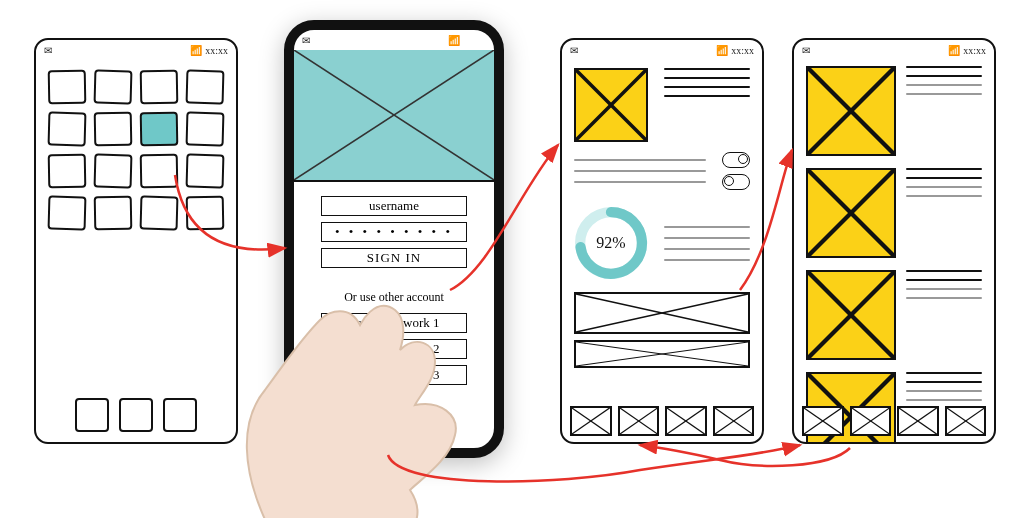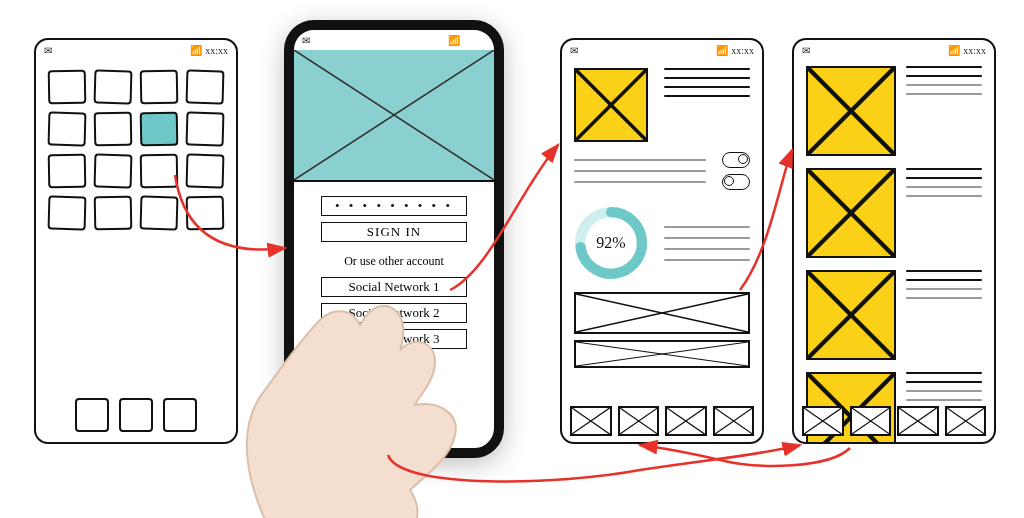--- a/index.html
+++ b/index.html
@@ -11,21 +11,21 @@
   .appicon{border:2px solid #111;border-radius:4px;height:30px;background:#fff;transform:rotate(-1deg);}
   .appicon.alt{transform:rotate(1.5deg);}
   .appicon.sel{background:#6fc8c8;}
   .dock{position:absolute;bottom:10px;left:0;right:0;display:flex;justify-content:center;gap:10px;}
   .dockicon{border:2px solid #111;border-radius:4px;width:30px;height:30px;background:#fff;}
   .hero{margin:0 0 10px 0;height:130px;background:#8ad0d0;position:relative;border-bottom:2px solid #111;}
   .hero svg,.xbox svg{position:absolute;inset:0;width:100%;height:100%;}
   .form{display:flex;flex-direction:column;align-items:center;gap:6px;padding:4px 28px;}
   .field{width:100%;border:1.5px solid #111;text-align:center;font-size:13px;padding:1px 0;background:#fff;}
   .dots{letter-spacing:3px;}
-  .caption{font-size:12px;margin:6px 0 2px;}
+  .caption{font-size:12px;margin:16px 0 2px;}
   .thumb{position:relative;border:2px solid #111;background:#fbd117;width:70px;height:70px;}
   .thumbL{width:86px;height:86px;}
   .lines{display:flex;flex-direction:column;gap:7px;flex:1;}
   .line{height:2px;background:#111;border-radius:1px;}
   .line.light{background:#999;}
   .row{display:flex;gap:16px;align-items:flex-start;padding:8px 12px;}
   .toggle{width:26px;height:14px;border:1.5px solid #111;border-radius:8px;position:relative;margin-left:auto;}
   .toggle::after{content:'';position:absolute;width:8px;height:8px;border:1.5px solid #111;border-radius:50%;top:1px;}
   .toggle.off::after{left:1px;}
   .toggle.on::after{right:1px;}
@@ -79,20 +79,21 @@
       <span class="ico">✉</span>
       <span><span class="ico">📶</span> <span>xx:xx</span></span>
     </div>
     <div class="hero">
       <svg viewBox="0 0 100 100" preserveAspectRatio="none">
           <line x1="0" y1="0" x2="100" y2="100" stroke="#333" stroke-width="1"></line>
           <line x1="100" y1="0" x2="0" y2="100" stroke="#333" stroke-width="1"></line>
         </svg>
     </div>
     <div class="form">
+      <div class="field">username</div>
       <div class="field dots">• • • • • • • • •</div>
       <div class="field" style="font-weight:normal;letter-spacing:1px;">SIGN IN</div>
       <div class="caption">Or use other account</div>
       <div class="field">Social Network 1</div>
       <div class="field">Social Network 2</div>
       <div class="field">Social Network 3</div>
     </div>
   </div>
 
   <div class="screen" style="left:560px;top:38px;width:200px;height:402px;">

